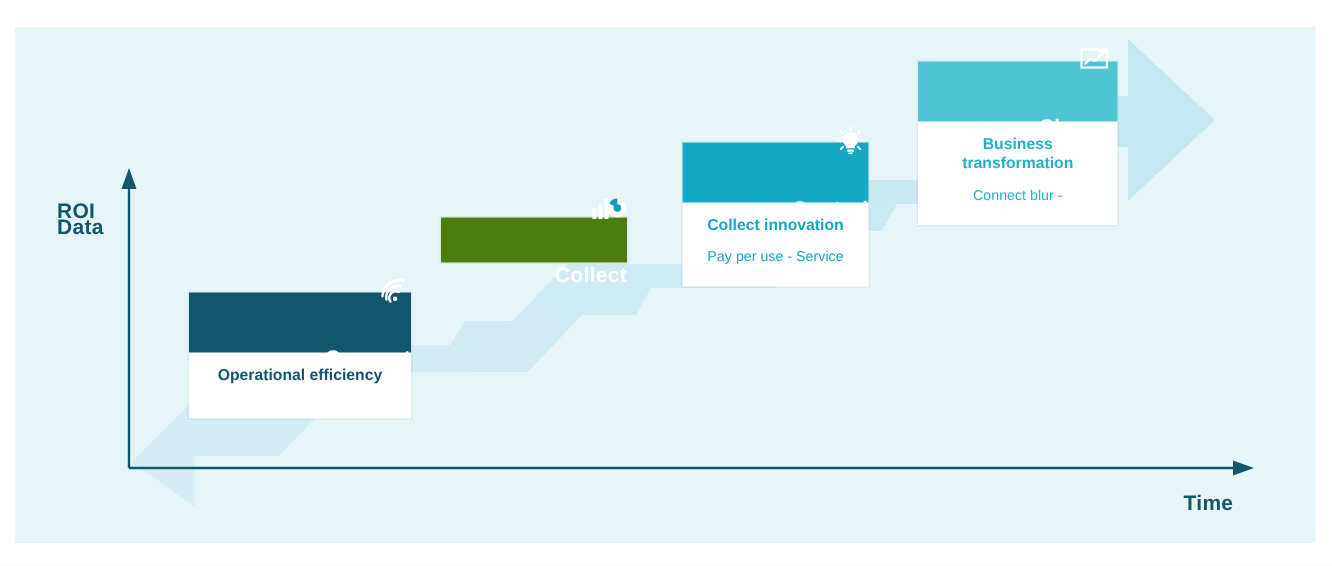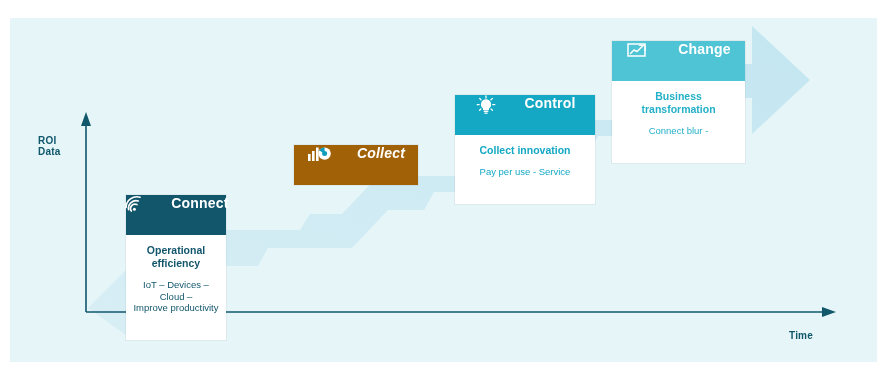--- a/index.html
+++ b/index.html
@@ -9,45 +9,45 @@
 
   
   #panel{position:absolute;left:10px;top:18px;width:867px;height:344px;background:#e6f5f8;}
 
   
   #arrow-layer{position:absolute;left:10px;top:18px;width:867px;height:344px;}
 
   
   #axes{position:absolute;left:0;top:0;width:888px;height:377px;}
 
-  .axis-label{position:absolute;color:#11576c;font-size:10px;font-weight:bold;line-height:11px;letter-spacing:.2px;}
+  .axis-label{position:absolute;color:#11576c;font-size:14px;font-weight:bold;line-height:11px;letter-spacing:.2px;}
   #roi-label{left:38px;top:135px;}
   #time-label{left:789px;top:319px;margin-top:11px;}
 
   
   .card{position:absolute;background:#ffffff;box-shadow:0 0 0 1px rgba(0,0,0,0.045);}
-  .card-header{display:flex;flex-direction:row;align-items:flex-start;justify-content:center;color:#ffffff;gap:26px;}
+  .card-header{display:flex;flex-direction:column;align-items:flex-end;justify-content:center;color:#ffffff;gap:26px;}
   .card-icon{display:block;line-height:0;margin-bottom:2px;}
   .card-title{font-size:14px;font-weight:bold;letter-spacing:.2px;line-height:16px;}
-  .card-body{padding:9px 6px 26px;text-align:center;}
+  .card-body{padding:9px 6px 13px;text-align:center;}
   .card-sub{font-size:10.5px;font-weight:bold;line-height:13px;margin-bottom:9px;}
   .card-desc{font-size:9.5px;line-height:11.5px;}
 
   
-  #card-connect{left:126px;top:195px;width:100px;}
+  #card-connect{left:126px;top:195px;width:148px;}
   #card-connect .card-header{height:40px;background:#12566c;}
   #card-connect .card-sub{color:#12566c;}
   #card-connect .card-desc{color:#12566c;}
 
   #card-collect{left:294px;top:145px;width:124px;}
-  #card-collect .card-header{height:40px;background:#a16207;font-style:italic;}
+  #card-collect .card-header{height:30px;background:#4d7c0f;}
   #card-collect .card-sub{color:#0e9dbb;}
   #card-collect .card-desc{color:#0e9dbb;}
 
-  #card-control{left:455px;top:95px;width:140px;}
+  #card-control{left:455px;top:95px;width:124px;}
   #card-control .card-header{height:40px;background:#14a8c4;}
   #card-control .card-sub{color:#14a8c4;}
   #card-control .card-desc{color:#14a8c4;}
 
   #card-change{left:612px;top:41px;width:133px;}
   #card-change .card-header{height:40px;background:#4ec4d5;}
   #card-change .card-sub{color:#23b0c8;}
   #card-change .card-desc{color:#23b0c8;}
 </style>
 </head>
@@ -134,24 +134,20 @@
             <path d="M5.6 14.6 A 7.6 7.6 0 0 1 15.3 6"></path>
             <path d="M8.3 16 A 4.4 4.4 0 0 1 13.9 9.6"></path>
           </g>
           <circle cx="11.4" cy="14.2" r="1.5" fill="#ffffff"></circle>
         </svg>
       </span>
       <span class="card-title">Connect</span>
     </div>
     <div class="card-body">
       <div class="card-sub">Operational efficiency</div>
-      <div class="card-desc">
-        <div>IoT – Devices – Cloud –</div>
-        <div>Improve productivity</div>
-      </div>
     </div>
   </div>
 
   <div class="card" id="card-collect">
     <div class="card-header">
       <span class="card-icon">
         <svg width="24" height="17" viewBox="0 0 24 17" xmlns="http://www.w3.org/2000/svg">
           <rect x="1" y="9" width="2.6" height="7" fill="#ffffff"></rect>
           <rect x="5" y="6" width="2.6" height="10" fill="#ffffff"></rect>
           <rect x="9" y="2.5" width="2.6" height="13.5" fill="#ffffff"></rect>

